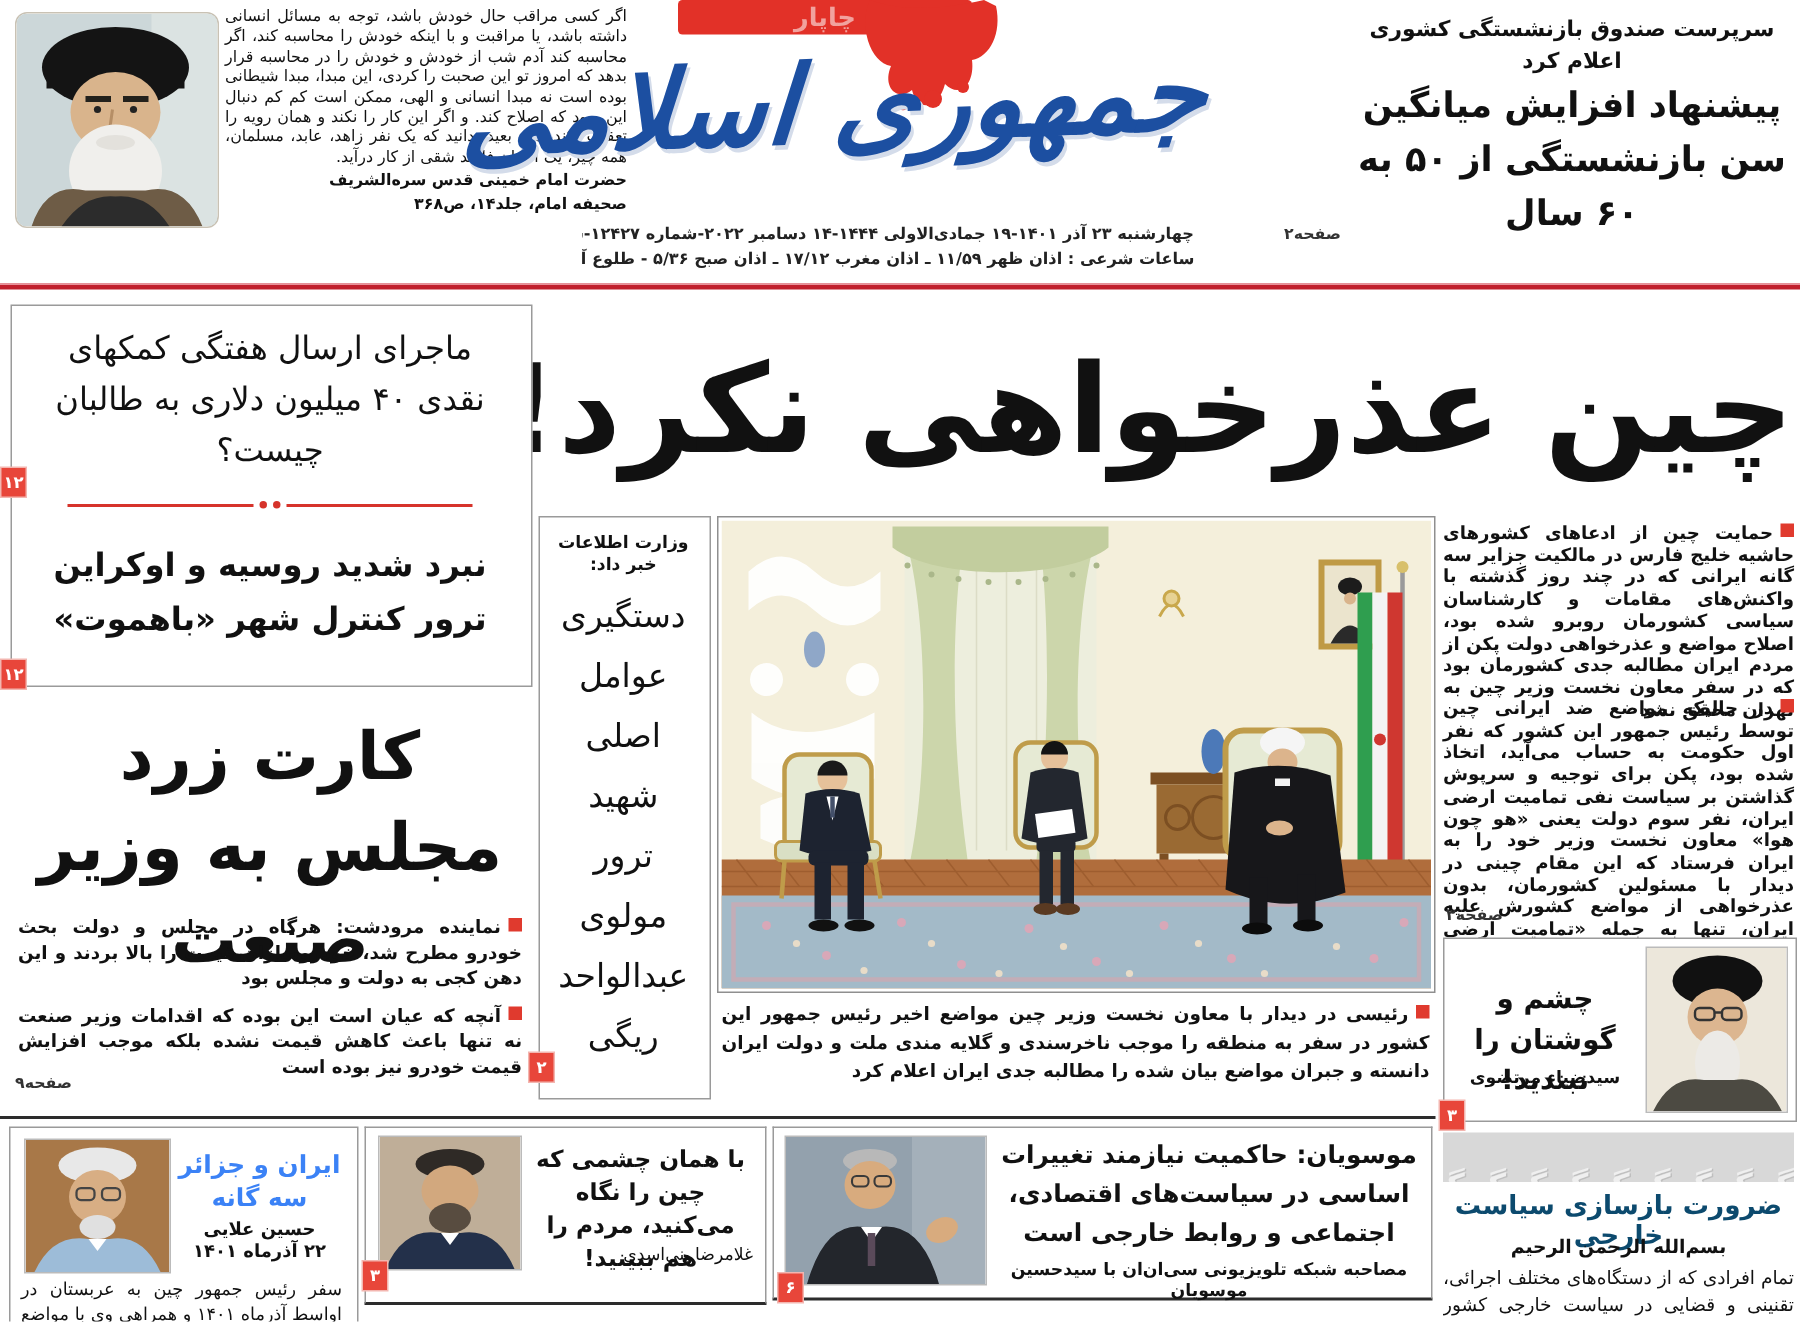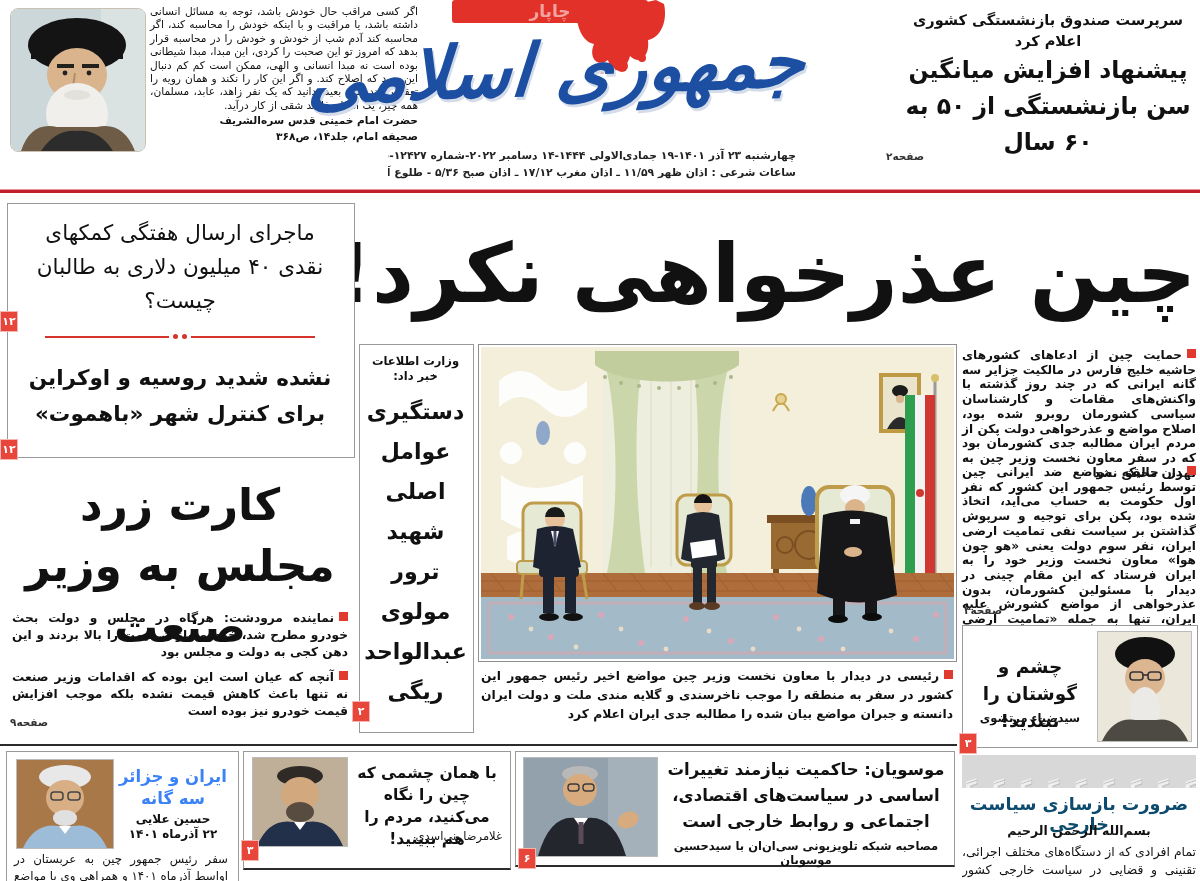--- a/index.html
+++ b/index.html
@@ -27,21 +27,21 @@
     left:392px;top:26px;width:412px;text-align:center;z-index:3;
     font-size:72px;font-weight:bold;font-style:italic;color:#1c4fa1;
     transform:skewX(-6deg) rotate(-2deg);letter-spacing:-3px;white-space:nowrap;
     text-shadow:2px 3px 0 #d4dcea;
   }
   #date-lines{left:388px;top:147px;width:408px;font-size:10.8px;font-weight:bold;line-height:17px;color:#222}
   #date-lines div{text-align:justify;text-align-last:justify;white-space:nowrap;overflow:hidden}
   #retire{left:900px;top:10px;width:296px}
   #retire .kick{font-size:14.5px;font-weight:bold;line-height:21px;text-align:center}
   #retire .hl{font-size:23.5px;font-weight:bold;line-height:36px;text-align:center;margin-top:0}
-  #pageref-2{left:886px;top:150px}
+  #pageref-2{left:856px;top:150px}
   #red-rule{left:0;top:189px;width:1200px;height:3px;background:#c01f2c;border-top:1px solid #e9919a}
   
   #lead-headline{
     left:360px;top:210px;width:836px;height:130px;line-height:128px;
     font-size:82px;font-weight:bold;text-align:center;letter-spacing:-2px;white-space:nowrap;
   }
   
   #leftbox1{left:7px;top:203px;width:346px;height:253px}
   #taliban-hl{left:20px;top:216px;width:320px;font-size:21.5px;font-weight:normal;line-height:34px;text-align:center}
   .divider{left:45px;top:334px;width:270px;display:flex;align-items:center;gap:4px}
@@ -49,21 +49,21 @@
   .divider .dot{width:5px;height:5px;border-radius:50%;background:#d6332b}
   #ukraine-hl{left:20px;top:360px;width:320px;font-size:21.5px;font-weight:bold;line-height:36px;text-align:center}
   #ycard-hl{left:10px;top:474px;width:340px;font-size:44px;font-weight:bold;line-height:61px;text-align:center}
   #ycard-bullets{left:12px;top:610px;width:336px}
   #ycard-bullets p{margin:0 0 9px 0;font-size:12.2px;font-weight:bold;line-height:16.8px;text-align:justify}
   #pageref-9{left:10px;top:716px}
   
   #intelbox{left:359px;top:344px;width:113px;height:387px}
   #intel-kicker{left:363px;top:354px;width:105px;font-size:11.5px;font-weight:bold;line-height:15px;text-align:center}
   #intel-words{left:360px;top:392px;width:111px;text-align:center}
-  #intel-words div{font-size:22px;font-weight:bold;line-height:40px}
+  #intel-words div{font-size:22px;font-weight:normal;line-height:40px}
   
   #main-photo{left:478px;top:344px;width:473px;height:312px;border:1px solid #8f8f8f;padding:2px;background:#fff}
   #photo-caption{left:481px;top:667px;width:472px;font-size:12.3px;font-weight:bold;line-height:19px;text-align:justify}
   
   #rc-para1{left:962px;top:348px;width:234px;font-size:12.1px;font-weight:bold;line-height:14.7px;text-align:justify}
   #rc-para2{left:962px;top:465px;width:234px;font-size:12.1px;font-weight:bold;line-height:14.7px;text-align:justify}
   #pageref-3{left:964px;top:604px}
   #eyesbox{left:962px;top:625px;width:234px;height:121px}
   #eyes-photo{left:1097px;top:631px;width:93px;height:109px;border:1px solid #bbb;overflow:hidden}
   #eyes-title{left:966px;top:653px;width:128px;font-size:18.5px;font-weight:bold;line-height:27px;text-align:center}
@@ -148,21 +148,21 @@
 <div class="abs" id="lead-headline">چین عذرخواهی نکرد!</div>
 
 <div class="abs box" id="leftbox1"></div>
 <div class="abs" id="taliban-hl">ماجرای ارسال هفتگی کمکهای نقدی ۴۰ میلیون دلاری به طالبان چیست؟</div>
 <div class="abs divider">
   <span class="line"></span>
     <span class="dot"></span>
     <span class="dot"></span>
     <span class="line"></span>
 </div>
-<div class="abs" id="ukraine-hl">نشده شدید روسیه و اوکراین برای کنترل شهر «باهموت»</div>
+<div class="abs" id="ukraine-hl">نبرد شدید روسیه و اوکراین ترور کنترل شهر «باهموت»</div>
 <div class="badge" style="left:1px;top:312px">۱۲</div>
 <div class="badge" style="left:1px;top:440px">۱۲</div>
 
 <div class="abs" id="ycard-hl">کارت زرد مجلس به وزیر صنعت</div>
 <div class="abs" id="ycard-bullets">
   <p><span class="sq"></span><span>نماینده مرودشت: هرگاه در مجلس و دولت بحث خودرو مطرح شد، خودروسازان قیمت را بالا بردند و این دهن کجی به دولت و مجلس بود</span></p>
   <p><span class="sq"></span><span>آنچه که عیان است این بوده که اقدامات وزیر صنعت نه تنها باعث کاهش قیمت نشده بلکه موجب افزایش قیمت خودرو نیز بوده است</span></p>
 </div>
 <div class="abs pageref" id="pageref-9">صفحه۹</div>
 

